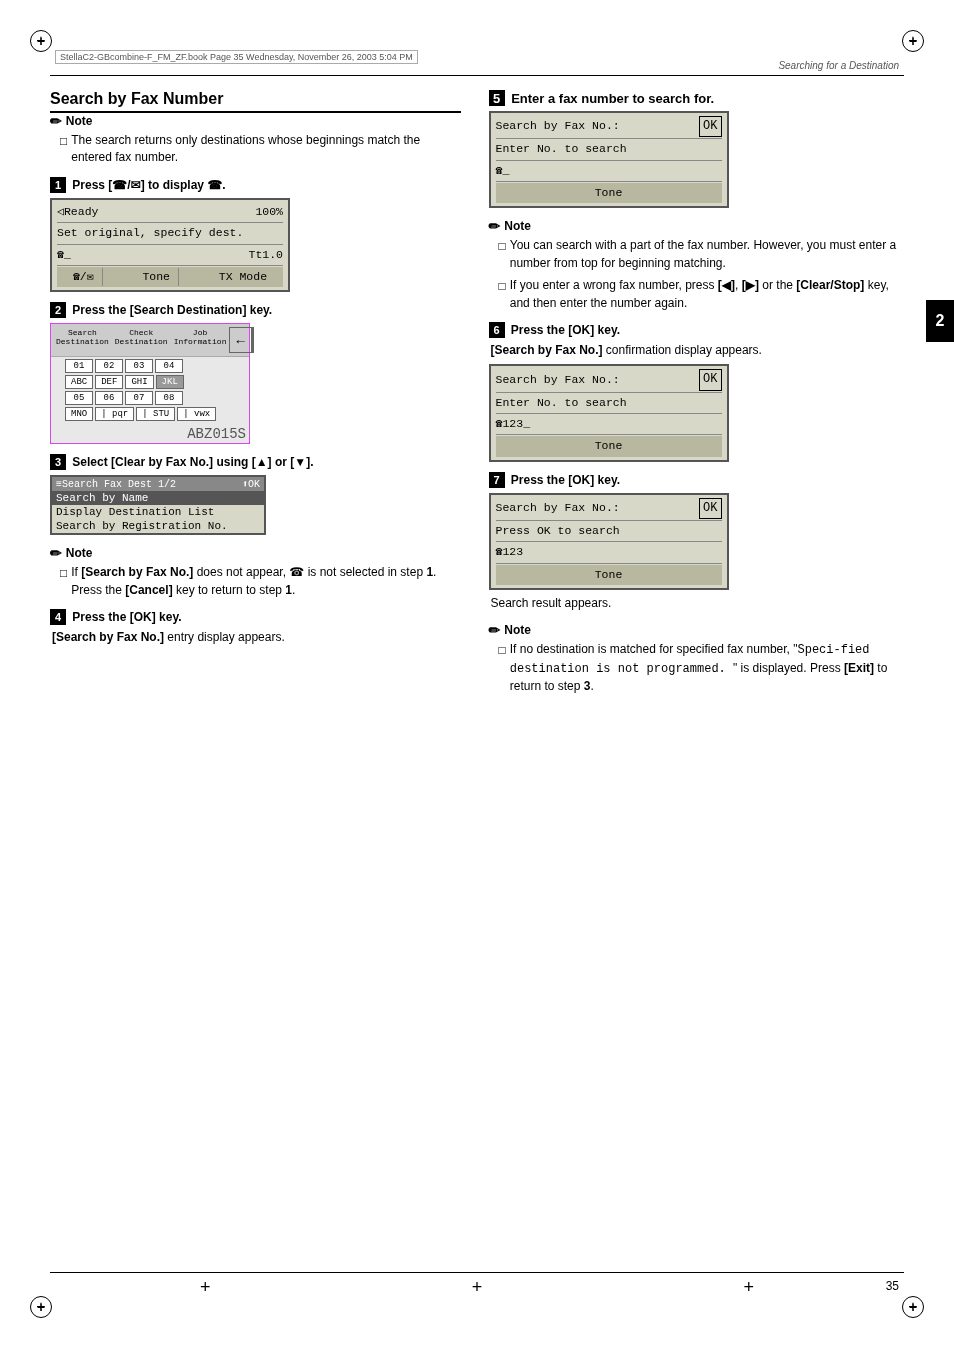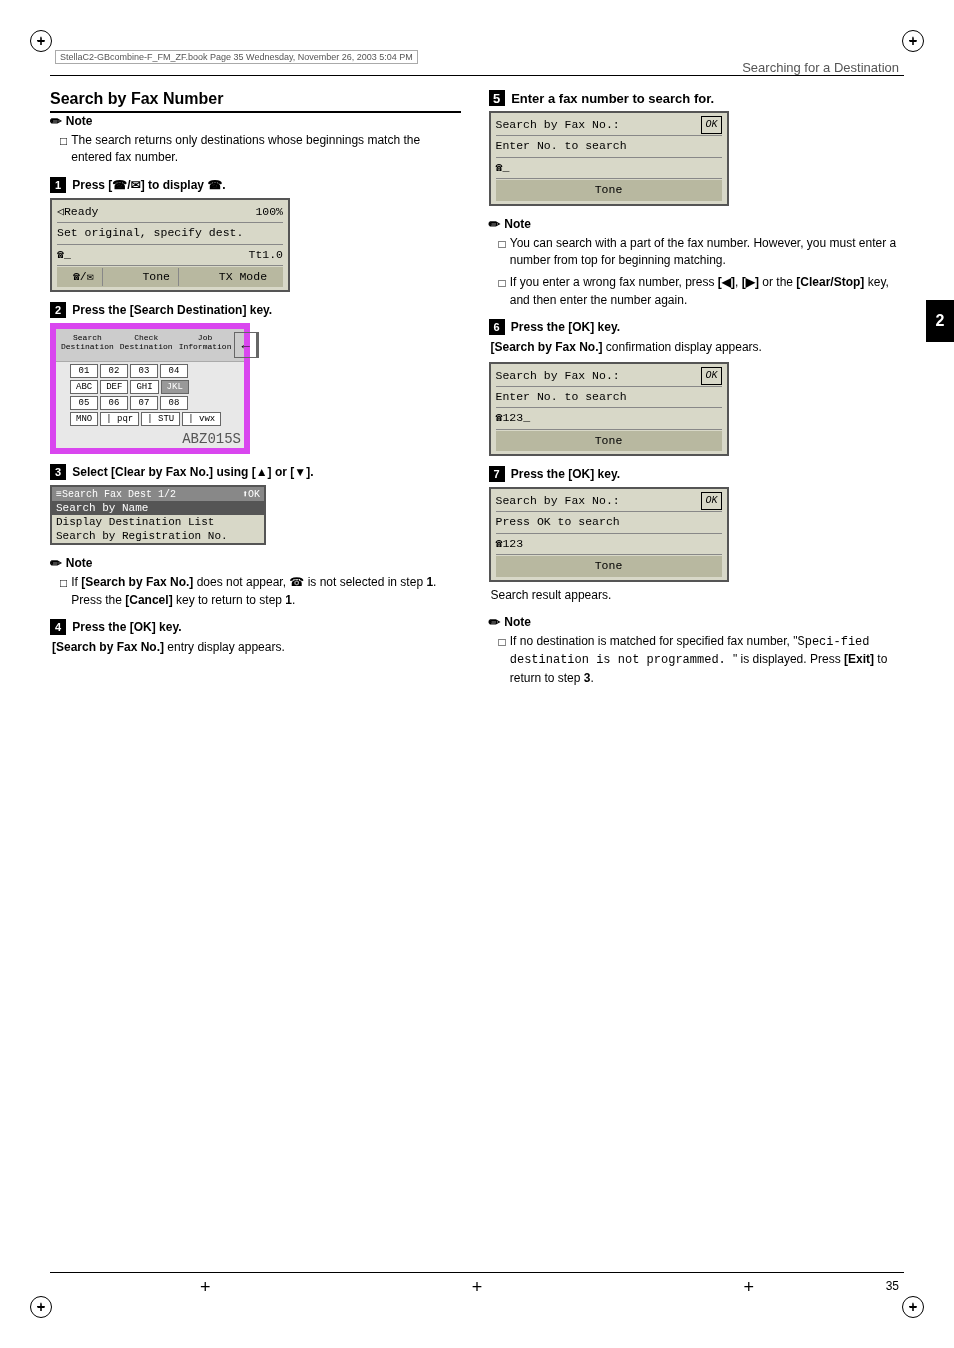--- a/index.html
+++ b/index.html
@@ -45,23 +45,24 @@
       color: #555;
       border: 0.5px solid #aaa;
       padding: 1px 4px;
     }
 
     
     .page-header {
       position: absolute;
       top: 60px;
       right: 55px;
-      font-size: 13px;
+      font-size: 10px;
       color: #555;
       text-align: right;
+      font-style: italic;
     }
 
     
     .chapter-tab {
       position: absolute;
       top: 300px;
       right: 0;
       width: 28px;
       background: #000;
       color: #fff;
@@ -200,31 +201,30 @@
     }
     .lcd-row {
       display: flex;
       justify-content: space-between;
       align-items: center;
       line-height: 1.6;
     }
     .lcd-ok {
       border: 1px solid #000;
       padding: 0 3px;
-      font-size: 10px;
-      font-style: italic;
+      font-size: 12px;
     }
     .lcd-divider {
       border-bottom: 1px solid #888;
       margin: 1px 0;
     }
 
     
     .keypad-img {
-      border: 6px solid #d946ef;
+      border: 1px solid #d946ef;
       background: #e8e8e8;
       width: 200px;
       margin: 5px 0;
       font-family: 'Courier New', monospace;
       font-size: 9.5px;
     }
     .keypad-top {
       display: flex;
       justify-content: space-around;
       padding: 3px 2px;

